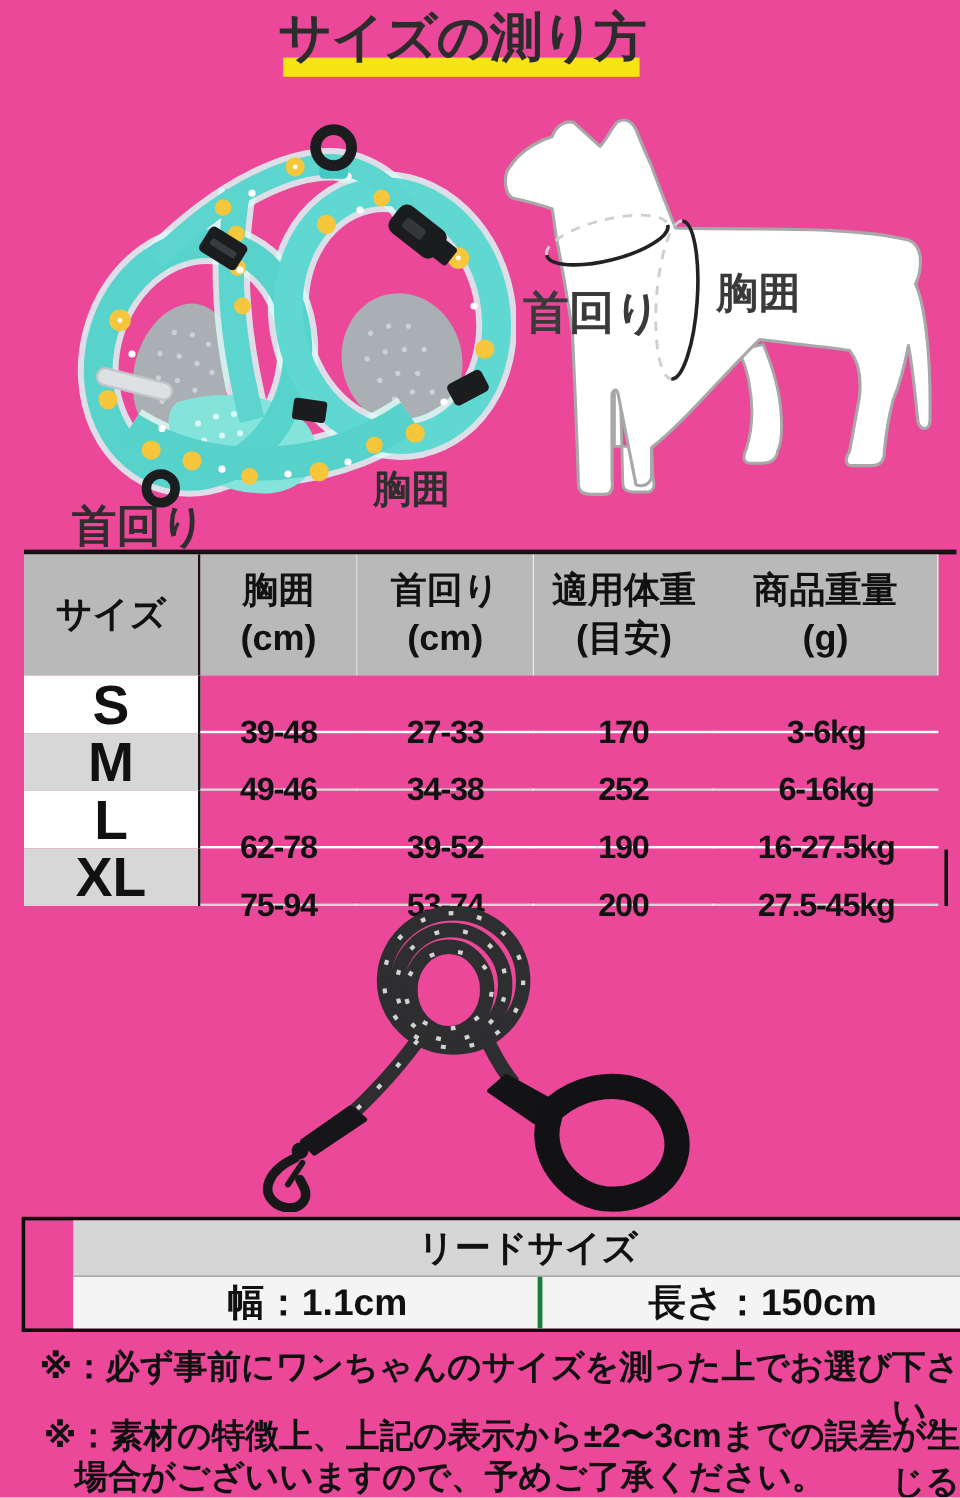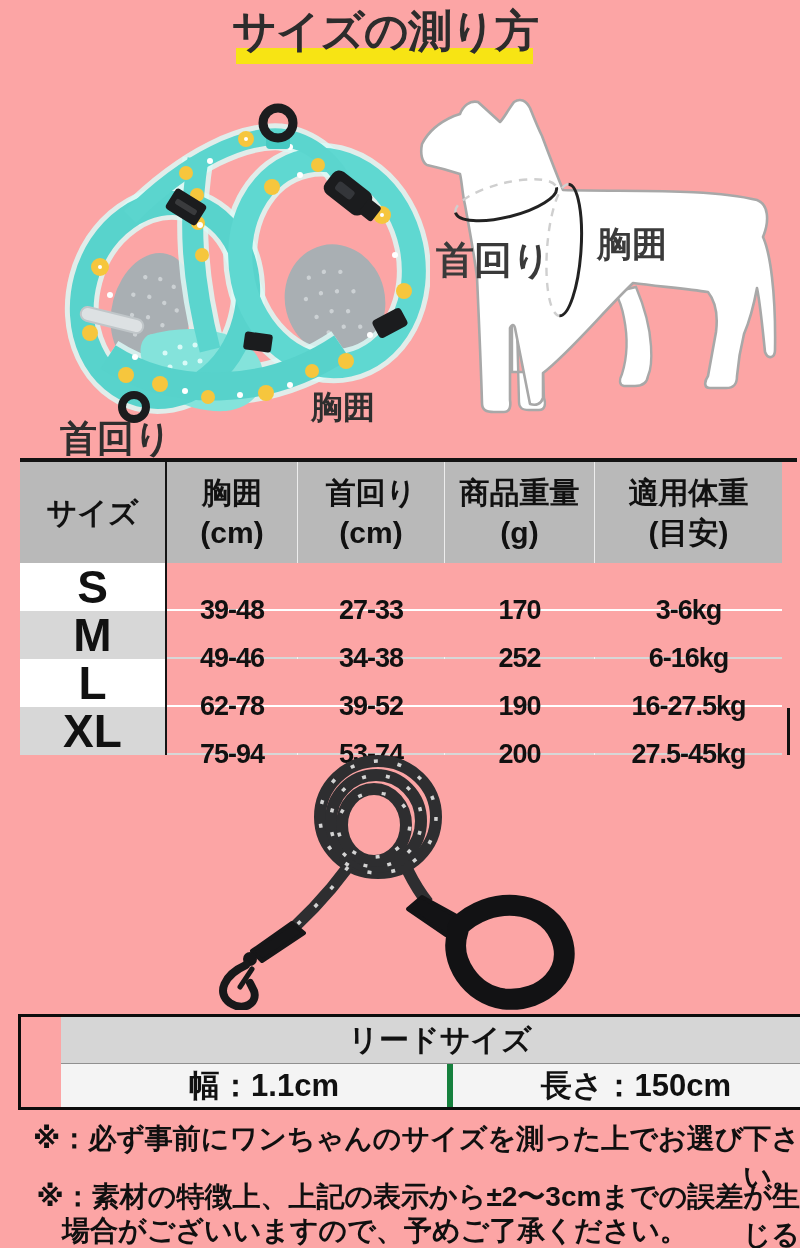--- a/index.html
+++ b/index.html
@@ -1,16 +1,16 @@
 <!DOCTYPE html>
 <html><head>
 <meta charset="utf-8">
 <style>
   html,body{margin:0;padding:0;background:#fff;}
-  #stage{position:relative;width:800px;height:1248px;background:#fca5a5;overflow:hidden;
+  #stage{position:relative;width:800px;height:1248px;background:#ec4899;overflow:hidden;
          font-family:"Liberation Sans","DejaVu Sans",sans-serif;}
   .abs{position:absolute;}
 
   
   #title-bar{left:236px;top:48px;width:297px;height:16px;background:#f7e414;}
   #page-title{left:0;top:2px;width:770px;text-align:center;font-size:44px;font-weight:800;
               color:#2c2c2c;letter-spacing:-1px;}
 
   
   .fig-label{color:#2e2e2e;font-weight:600;}
@@ -33,21 +33,21 @@
   .st-val{font-size:27px;font-weight:700;letter-spacing:-1px;margin-top:46px;}
   #xl-right-edge{left:787px;top:708px;width:3px;height:47px;background:#111;}
 
   
   #leash-table{left:18px;top:1014px;width:758px;border:3px solid #0d0d0d;padding-left:40px;}
   #leash-table-header{height:46px;background:#d6d6d6;border-bottom:1px solid #909090;
         display:flex;align-items:center;justify-content:center;font-size:30px;font-weight:700;color:#111;}
   #leash-table-row{height:43px;background:#f4f4f4;display:flex;}
   .leash-cell{flex:1;display:flex;align-items:center;justify-content:center;
               font-size:31px;font-weight:700;color:#111;}
-  .leash-cell.first{border-right:6px solid #15803d;margin-left:20px;}
+  .leash-cell.first{border-right:4px solid #15803d;margin-left:20px;}
 
   
   .note{left:24px;color:#101010;font-size:28px;font-weight:700;letter-spacing:0;text-align:right;}
   #note1{top:1120px;}
   #note2a{top:1178px;}
   #note2b{top:1212px;left:62px;}
 
   svg text{font-family:"Liberation Sans","DejaVu Sans",sans-serif;}
 </style>
 </head>
@@ -266,27 +266,27 @@
       <span>サイズ</span>
     </div>
     <div class="st-cell st-head">
       <span>胸囲</span>
       <span>(cm)</span>
     </div>
     <div class="st-cell st-head">
       <span>首回り</span>
       <span>(cm)</span>
     </div>
+    <div class="st-cell st-head last">
+      <span>適用体重</span>
+      <span>(目安)</span>
+    </div>
     <div class="st-cell st-head">
       <span>商品重量</span>
       <span>(g)</span>
-    </div>
-    <div class="st-cell st-head last">
-      <span>適用体重</span>
-      <span>(目安)</span>
     </div>
 
     <div class="st-cell c1 row-even size-letter">S</div>
     <div class="st-cell row-even st-val">39-48</div>
     <div class="st-cell row-even st-val">27-33</div>
     <div class="st-cell row-even st-val">170</div>
     <div class="st-cell row-even st-val last">3-6kg</div>
 
     <div class="st-cell c1 row-odd size-letter">M</div>
     <div class="st-cell row-odd st-val">49-46</div>

